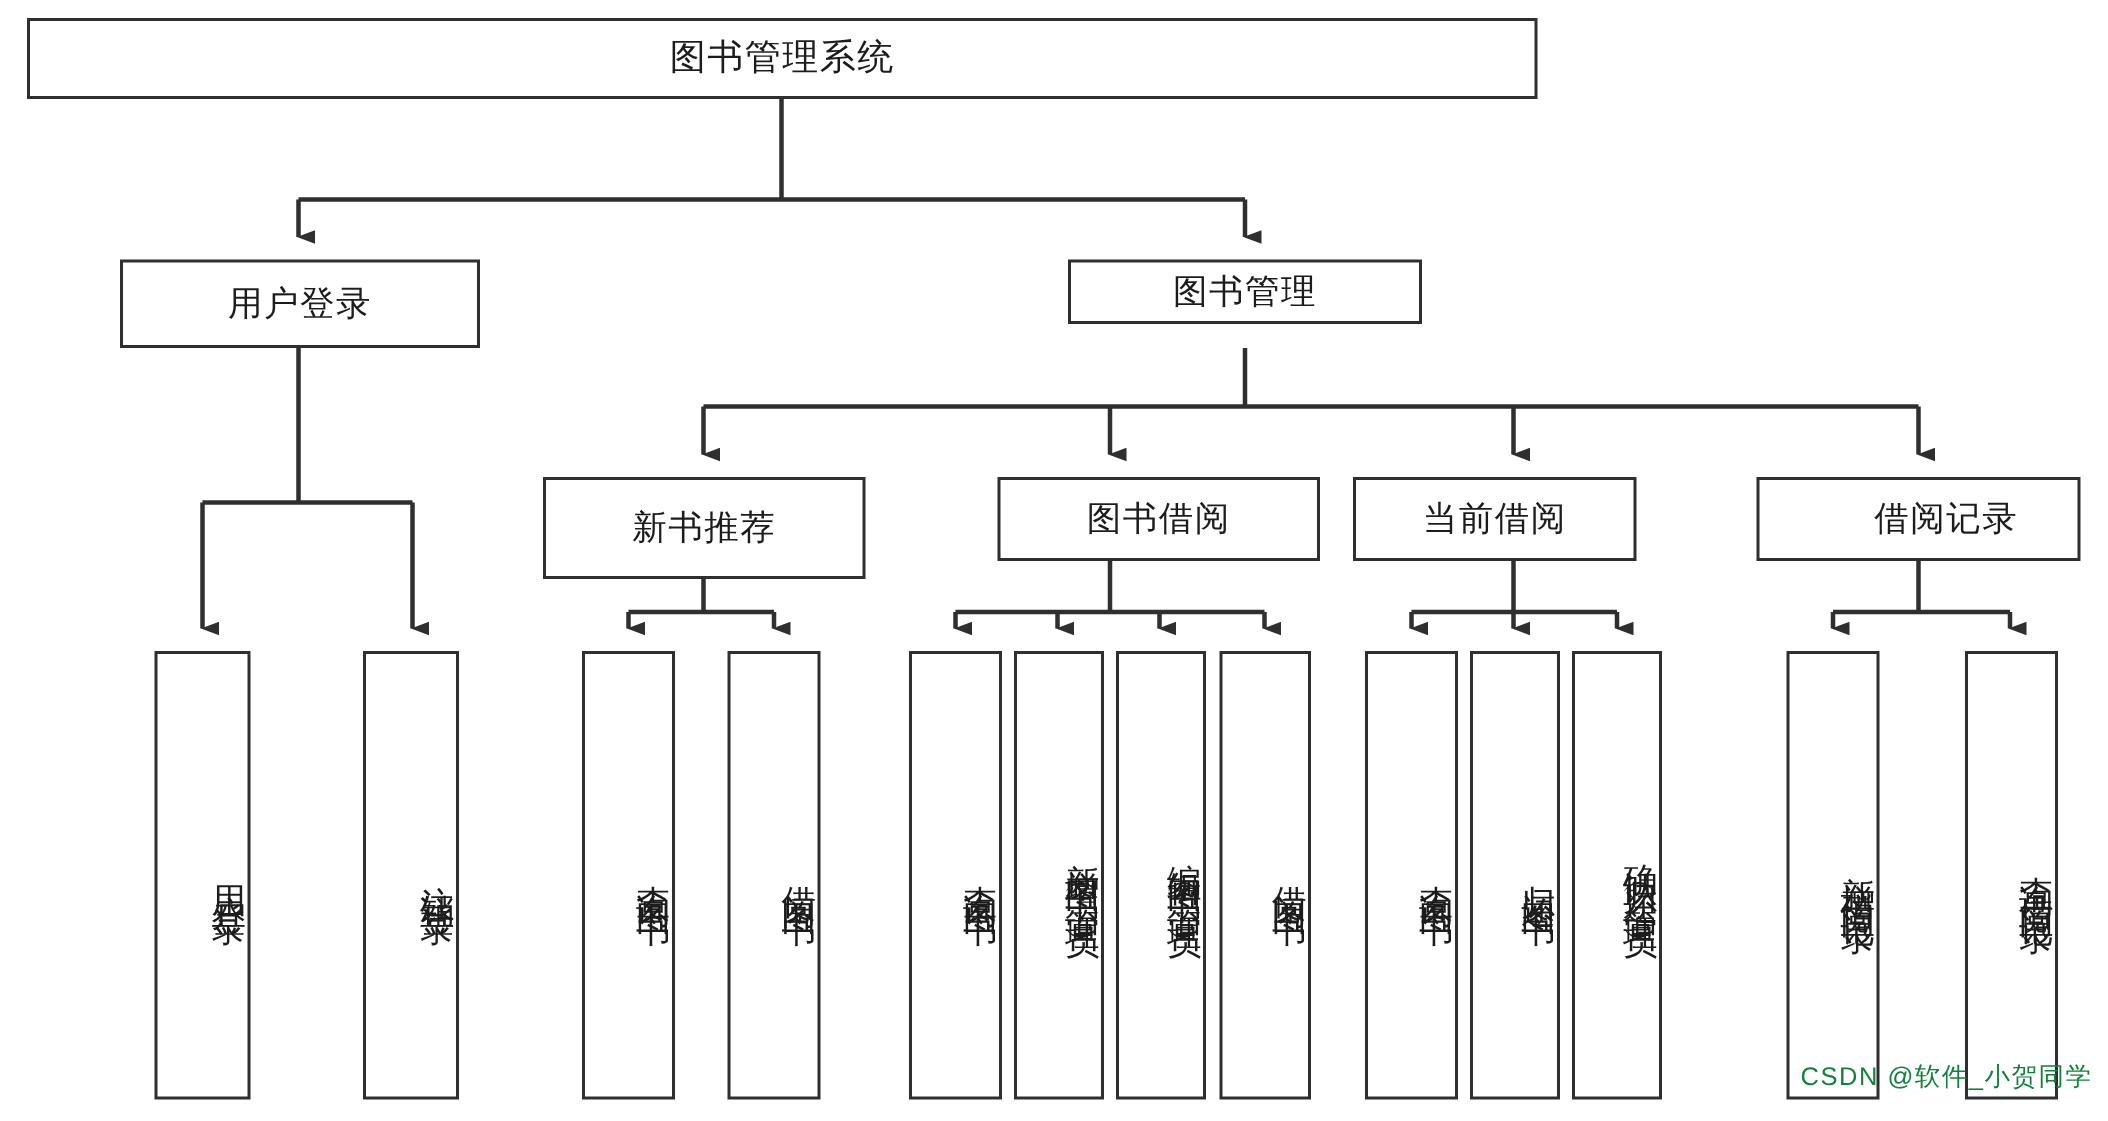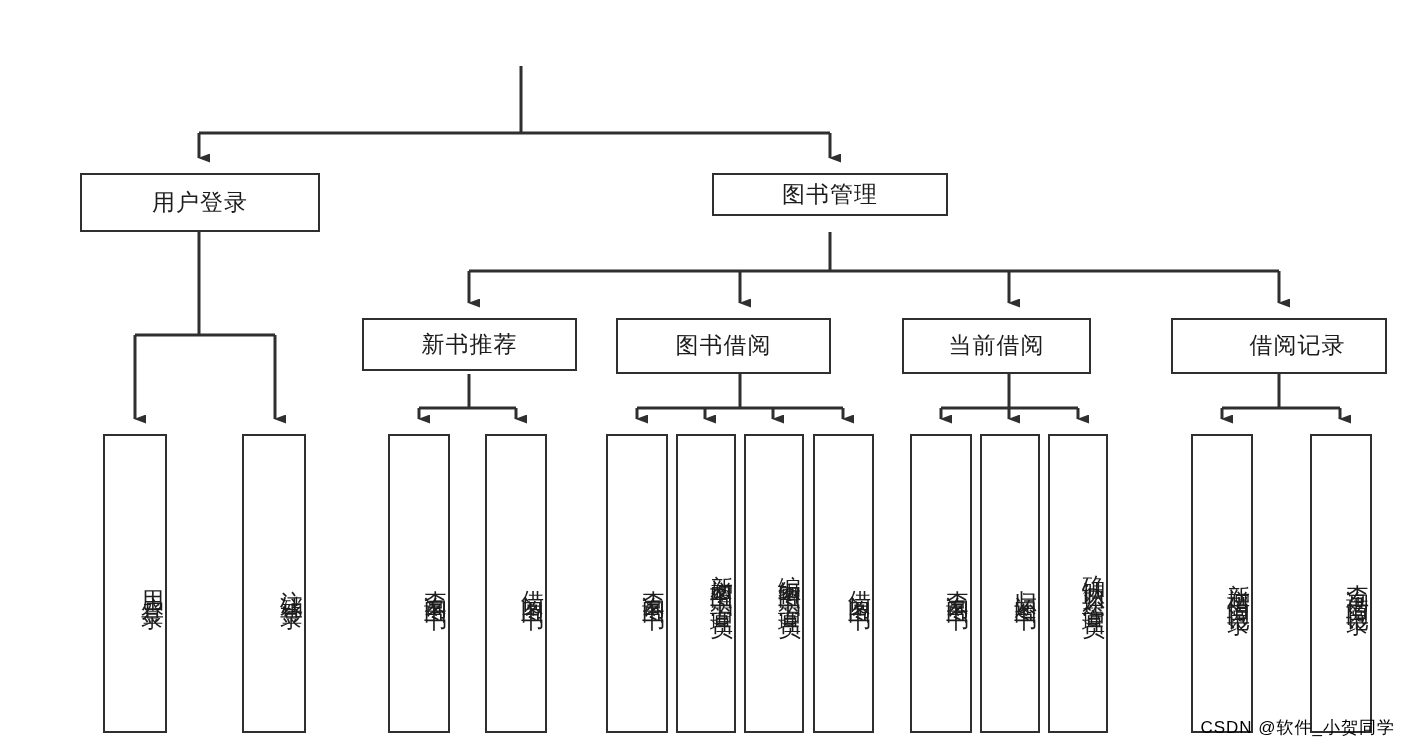--- a/index.html
+++ b/index.html
@@ -13,21 +13,21 @@
   .node.root{font-size:24px;}
 
   .node.v{writing-mode:vertical-rl;text-orientation:upright;font-size:23px;
           letter-spacing:6px;line-height:1.05;padding:10px 0;align-items:flex-start;
           justify-content:center;}
 
   .node.v .vtxt{writing-mode:vertical-rl;text-orientation:upright;white-space:pre-line;}
 
   svg.links{position:absolute;left:0;top:0;width:1405px;height:747px;pointer-events:none;}
 
-  .watermark{position:absolute;right:10px;bottom:8px;font-size:17px;color:#000000;
+  .watermark{position:absolute;right:10px;bottom:18px;font-size:17px;color:#15803d;
              letter-spacing:1px;white-space:nowrap;}
 </style>
 </head>
 <body>
 
 <div id="canvas">
 
   <svg class="links" viewBox="0 0 1405 747" xmlns="http://www.w3.org/2000/svg">
     <defs>
       <marker id="arw" markerWidth="10" markerHeight="12" refX="4.5" refY="11" orient="auto" markerUnits="userSpaceOnUse">
@@ -71,32 +71,35 @@
       <path d="M1009,408 L1009,419" marker-end="url(#arw)"></path>
       <path d="M1078,408 L1078,419" marker-end="url(#arw)"></path>
 
       <path d="M1279,374 L1279,408"></path>
       <path d="M1222,408 L1340,408"></path>
       <path d="M1222,408 L1222,419" marker-end="url(#arw)"></path>
       <path d="M1340,408 L1340,419" marker-end="url(#arw)"></path>
     </g>
   </svg>
 
+  <div class="node h root" style="left:18px;top:12px;width:1007px;height:54px;">
+    <span>图书管理系统</span>
+  </div>
 
   <div class="node h" style="left:80px;top:173px;width:240px;height:59px;">
     <span>用户登录</span>
   </div>
   <div class="node h" style="left:712px;top:173px;width:236px;height:43px;">
     <span>图书管理</span>
   </div>
 
-  <div class="node h" style="left:362px;top:318px;width:215px;height:53px;">
+  <div class="node h" style="left:362px;top:318px;width:215px;height:68px;">
     <span>新书推荐</span>
   </div>
-  <div class="node h" style="left:616px;top:318px;width:215px;height:56px;">
+  <div class="node h" style="left:665px;top:318px;width:215px;height:56px;">
     <span>图书借阅</span>
   </div>
   <div class="node h" style="left:902px;top:318px;width:189px;height:56px;">
     <span>当前借阅</span>
   </div>
   <div class="node h" style="left:1171px;top:318px;width:216px;height:56px;padding-left:37px;">
     <span>借阅记录</span>
   </div>
 
   <div class="node v" style="left:103px;top:434px;width:64px;height:299px;">

